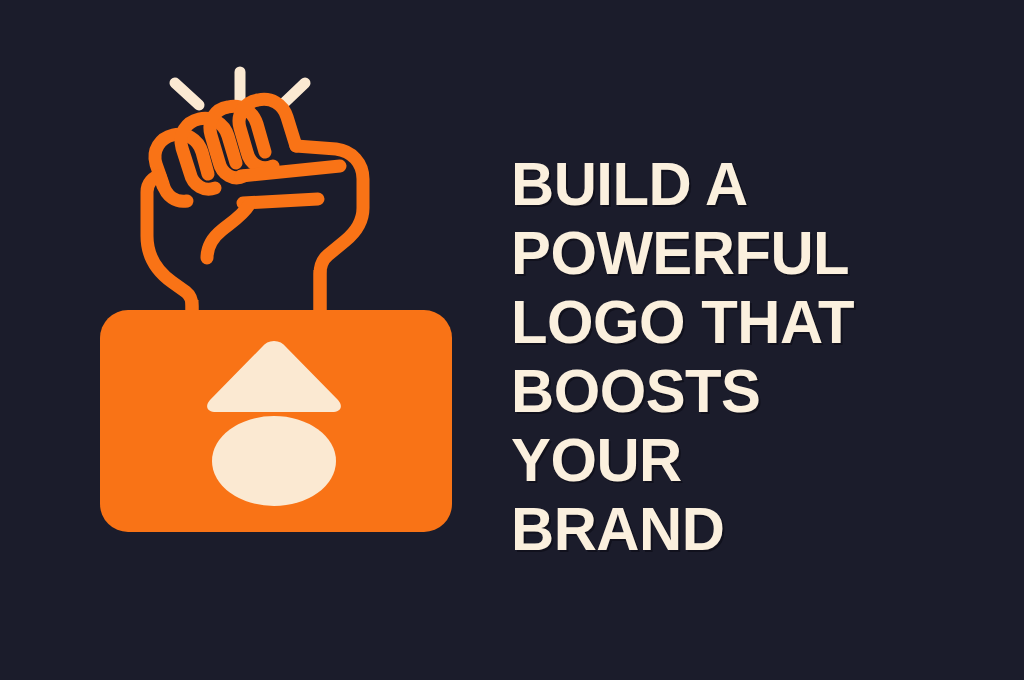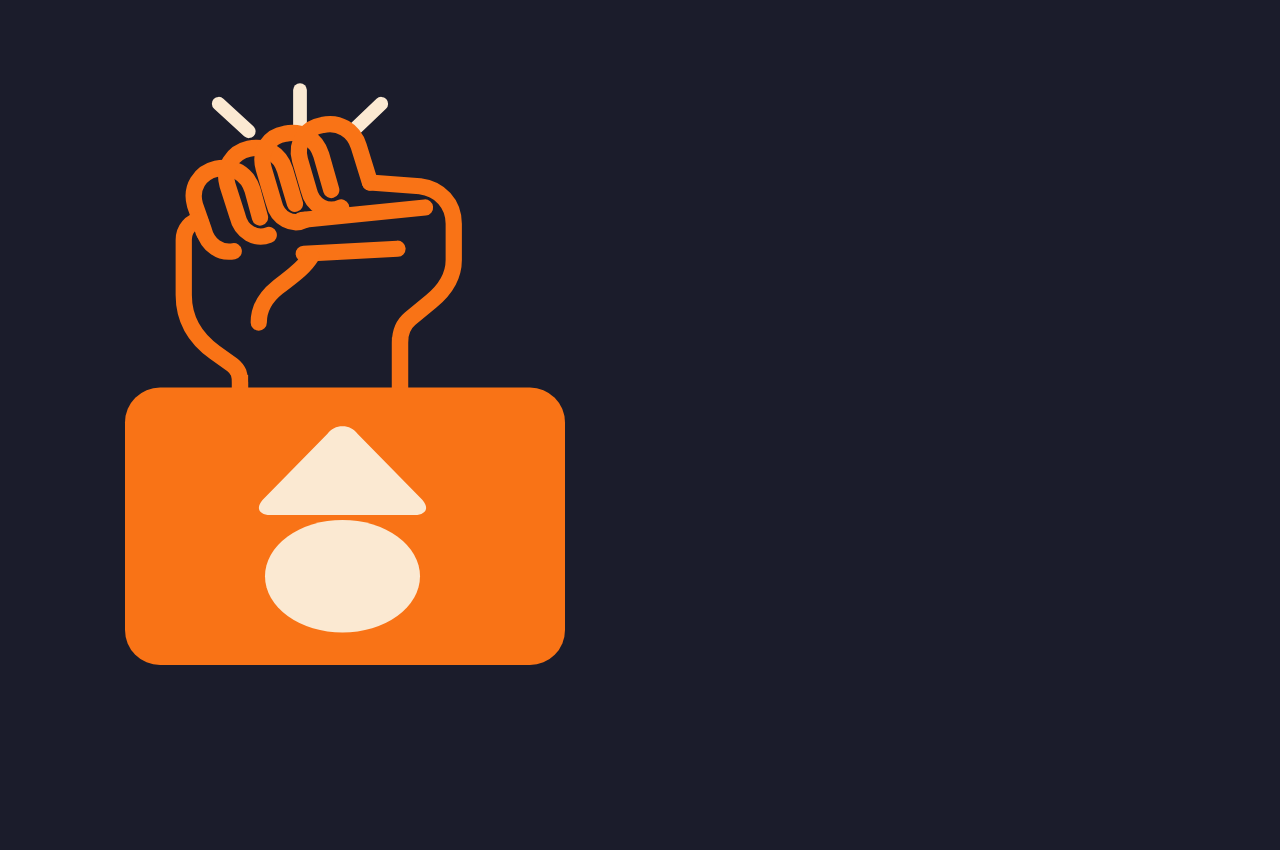--- a/index.html
+++ b/index.html
@@ -140,14 +140,22 @@
                C 344 407 340 412 332 412
                L 216 412
                C 208 412 204 407 210 400
                L 262 347
                C 265 343 269 341 274 341 Z" fill="#fbe9d2"></path>
 
       <ellipse cx="274" cy="461" rx="62" ry="45" fill="#fbe9d2"></ellipse>
     </svg>
   </div>
 
+  <div id="headline-block">
+    <span class="headline-line">BUILD A</span>
+    <span class="headline-line">POWERFUL</span>
+    <span class="headline-line">LOGO THAT</span>
+    <span class="headline-line">BOOSTS</span>
+    <span class="headline-line">YOUR</span>
+    <span class="headline-line">BRAND</span>
+  </div>
 
 </div>
 
 </body></html>

